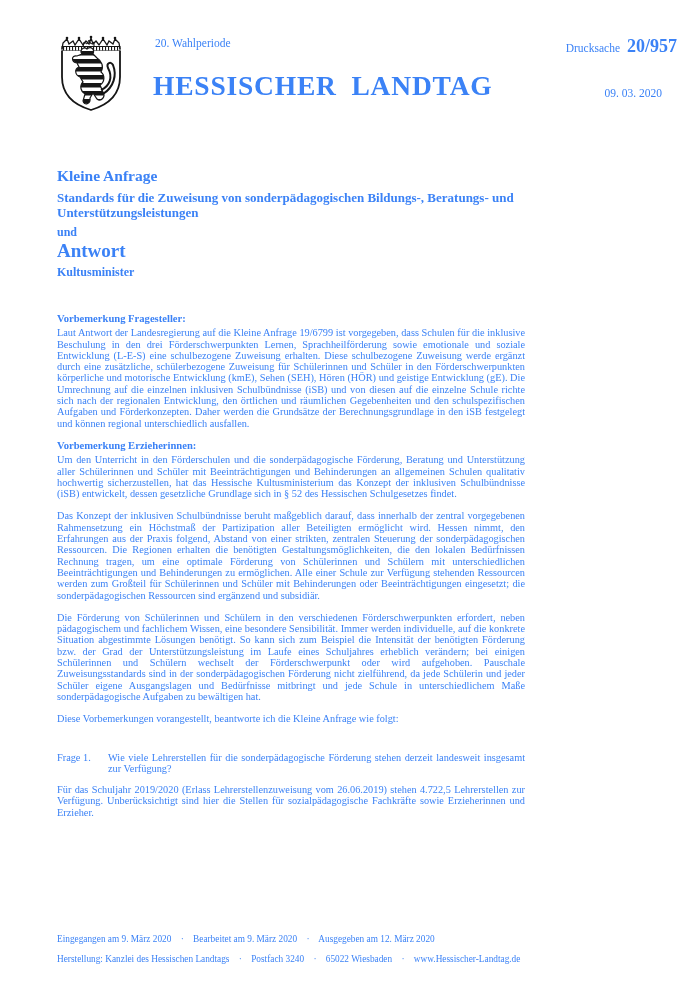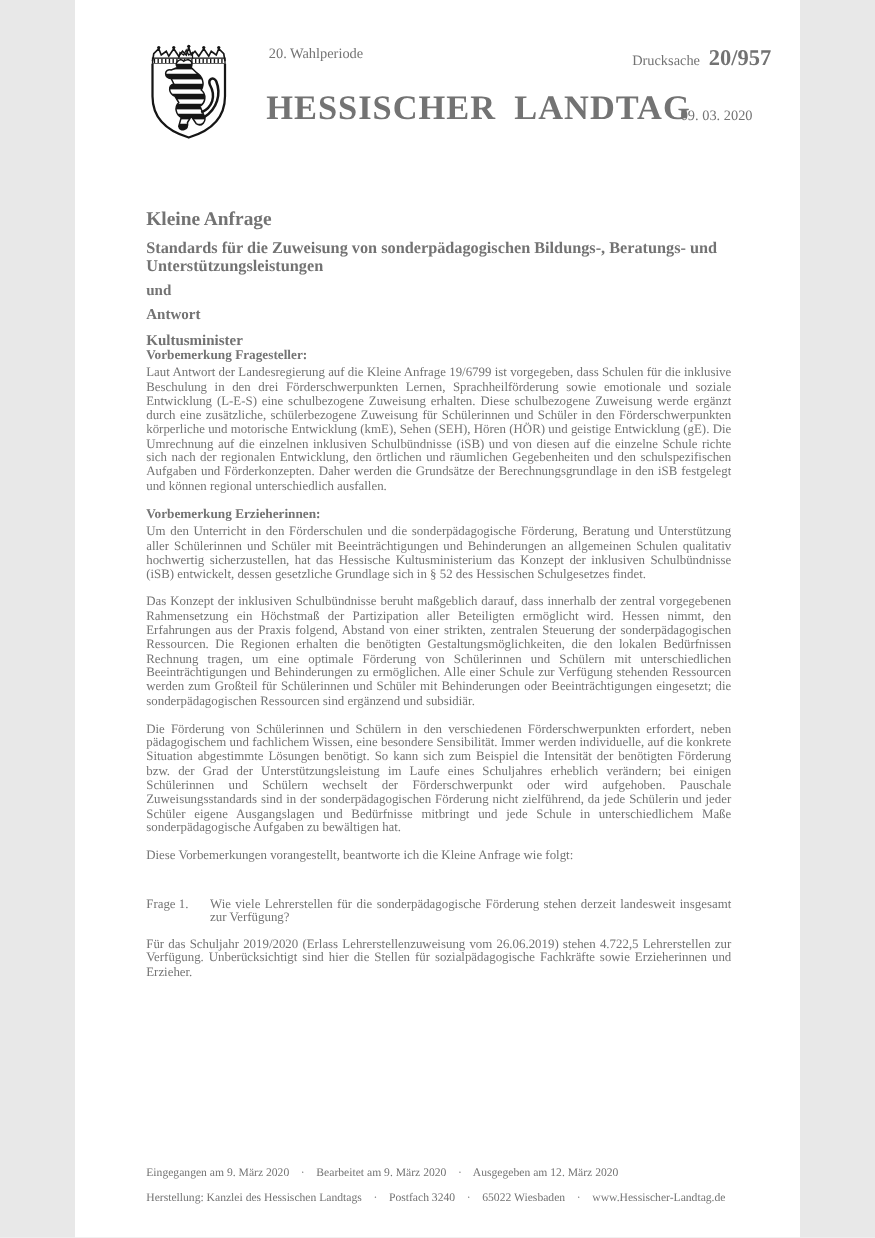--- a/index.html
+++ b/index.html
@@ -1,23 +1,23 @@
 <!DOCTYPE html>
 <html lang="de"><head>
 <meta charset="utf-8">
 <style>
   html, body { margin: 0; padding: 0; background: #e8e8e8; }
   .page {
     position: relative;
-    width: 580px;
+    width: 700px;
     height: 990px;
     background: #ffffff;
     margin: 0 auto;
     font-family: "Liberation Serif", "DejaVu Serif", serif;
-    color: #737373;
+    color: #3b82f6;
     overflow: hidden;
   }
 
   
   .coat-of-arms { position: absolute; left: 58px; top: 35px; }
   .wahlperiode  { position: absolute; left: 155px; top: 37px; font-size: 11.5px; }
   .landtag-title{
     position: absolute; left: 153px; top: 70px;
     font-size: 27.5px; font-weight: bold; letter-spacing: 0.8px; word-spacing: 7px;
     white-space: nowrap;
@@ -33,24 +33,24 @@
 
   
   .content {
     position: absolute; left: 57px; top: 167px; width: 468px;
     font-size: 10.3px; line-height: 11.3px;
   }
   .doc-type     { font-size: 15.5px; font-weight: bold; line-height: 18px; margin: 0 0 6px 0; }
   .author-line  { font-size: 12px;   font-weight: bold; line-height: 14px; margin: 0 0 4px 0; }
   .subject      { font-size: 13px;   font-weight: bold; line-height: 14.5px; margin: 0 0 5px 0; }
   .connector    { font-size: 12px;   font-weight: bold; line-height: 14px; margin: 0 0 3px 0; }
-  .answer-label { font-size: 12px; font-weight: bold; line-height: 18px; margin: 0 0 5px 0; }
+  .answer-label { font-size: 19px; font-weight: bold; line-height: 18px; margin: 0 0 5px 0; }
   .answer-by    { font-size: 12px;   font-weight: bold; line-height: 14px; margin: 0; }
 
-  .section-vf { }
+  .section-vf { margin-top: 34px; }
   .section-vk { margin-top: 5px; }
   .section-heading { font-size: 10.6px; font-weight: bold; margin: 0 0 3px 0; }
   .content p.body-par { margin: 0 0 11px 0; text-align: justify; }
   p.closing-par { margin: 11px 0 0 0; text-align: left; }
 
   .question-block { display: flex; margin-top: 27px; }
   .question-label { width: 51px; flex: 0 0 51px; }
   .question-text  { flex: 1; text-align: justify; }
   .answer-par     { margin: 10px 0 0 0; text-align: justify; }
 

